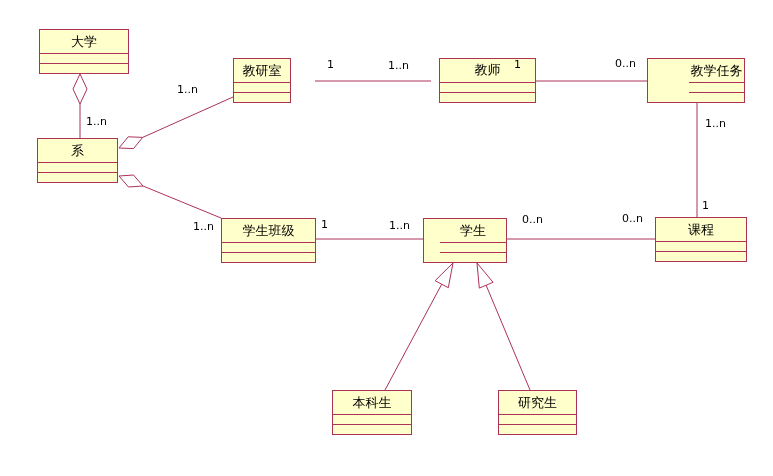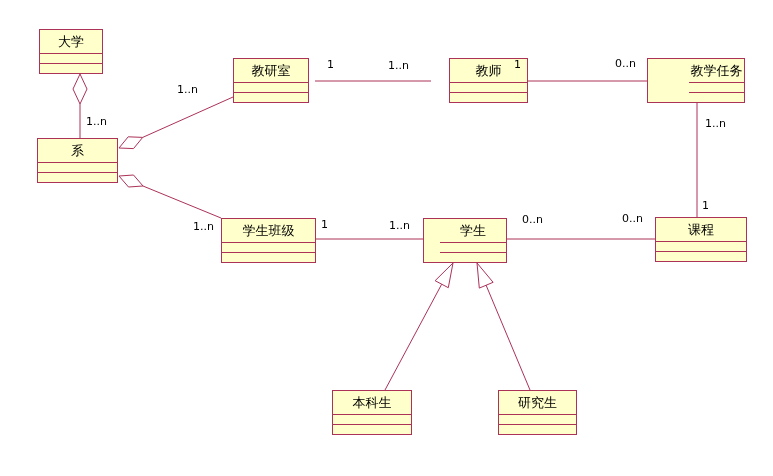--- a/index.html
+++ b/index.html
@@ -100,39 +100,39 @@
       <line x1="441.7" y1="284.2" x2="385" y2="390"></line>
       <polygon points="453,263 435.1,280.7 448.3,287.7" fill="#FFFFFF"></polygon>
     </g>
 
     <g stroke="#AC3258" stroke-width="1" fill="none">
       <line x1="486" y1="285" x2="530" y2="390"></line>
       <polygon points="477,263 479.3,288.1 493.1,282.3" fill="#FFFFFF"></polygon>
     </g>
   </svg>
 
-  <div class="uml-class" style="left:39px;top:29px;width:64px;">
+  <div class="uml-class" style="left:39px;top:29px;width:90px;">
     <div class="name">大学</div>
     <div class="attrs"></div>
     <div class="ops"></div>
   </div>
 
   <div class="uml-class" style="left:37px;top:138px;width:81px;">
     <div class="name">系</div>
     <div class="attrs"></div>
     <div class="ops"></div>
   </div>
 
-  <div class="uml-class" style="left:233px;top:58px;width:76px;">
+  <div class="uml-class" style="left:233px;top:58px;width:58px;">
     <div class="name">教研室</div>
     <div class="attrs"></div>
     <div class="ops"></div>
   </div>
 
-  <div class="uml-class" style="left:449px;top:58px;width:79px;">
+  <div class="uml-class" style="left:439px;top:58px;width:97px;font-family:Liberation Mono, monospace;">
     <div class="name">教师</div>
     <div class="attrs"></div>
     <div class="ops"></div>
   </div>
 
   <div class="uml-class" style="left:647px;top:58px;width:98px;padding-left:41px;">
     <div class="name">教学任务</div>
     <div class="attrs"></div>
     <div class="ops"></div>
   </div>

